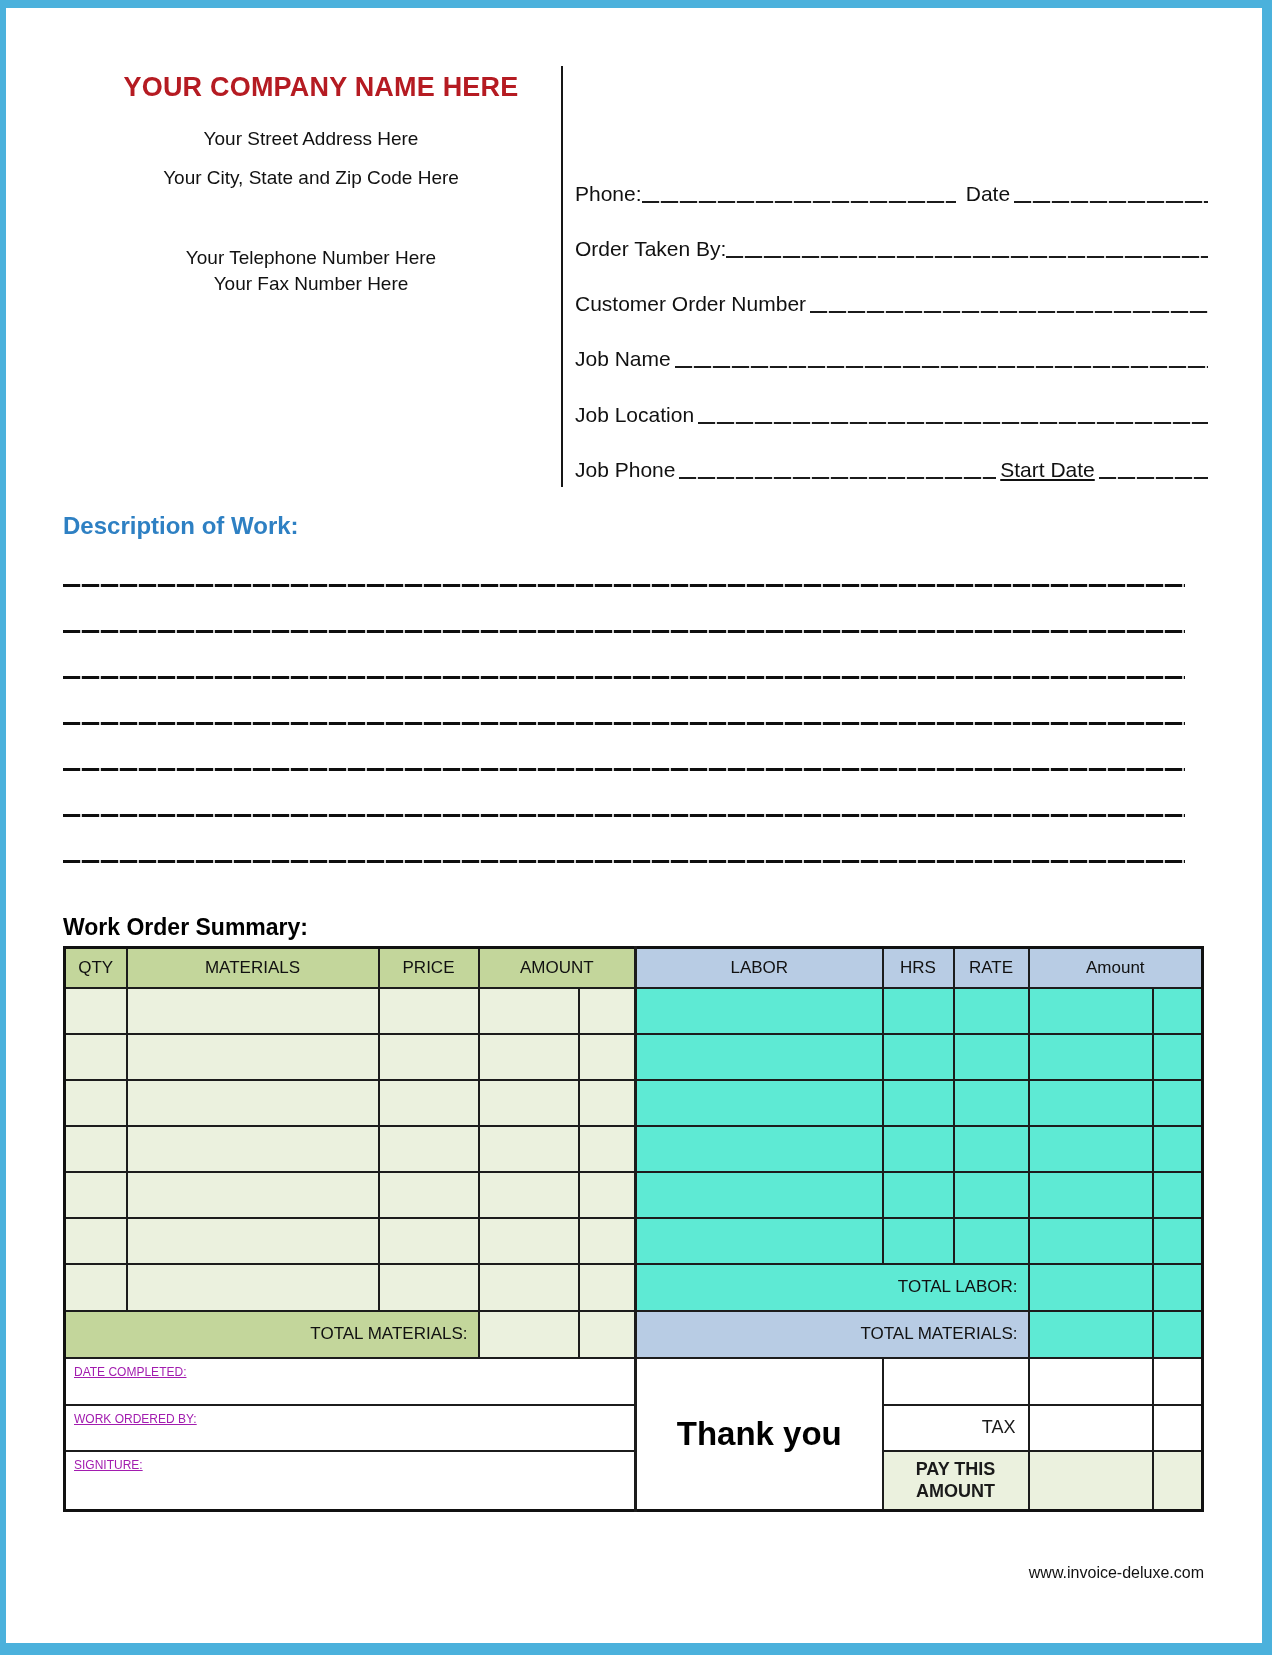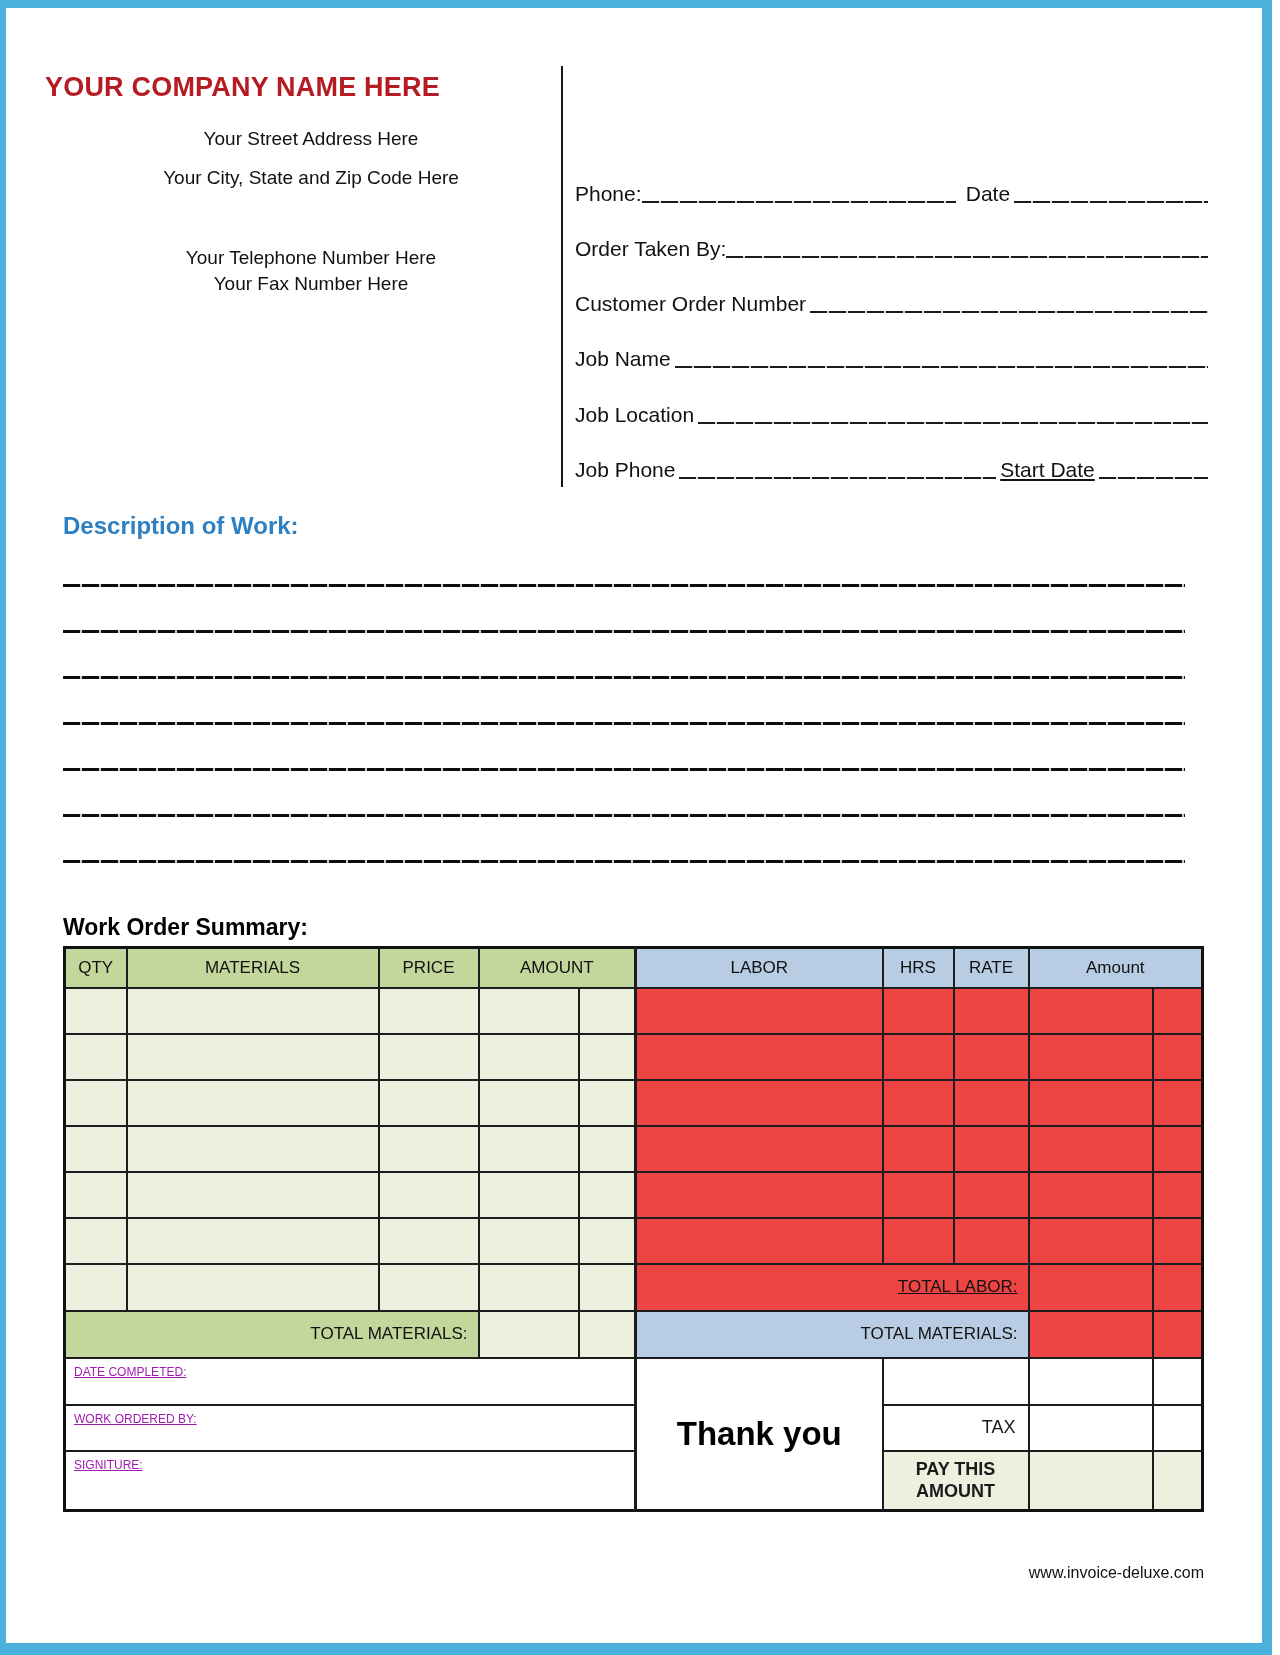--- a/index.html
+++ b/index.html
@@ -2,21 +2,21 @@
 <html><head>
 <meta charset="utf-8">
 <style>
   html,body{margin:0;padding:0;background:#ffffff;}
   #page{position:relative;width:1280px;height:1655px;background:#ffffff;
         font-family:"Liberation Sans",sans-serif;color:#1a1a1a;overflow:hidden;}
   .frame{position:absolute;left:0;top:0;width:1272px;height:1655px;box-sizing:border-box;
          border:solid #4BB1DC;border-width:8px 10px 12px 6px;pointer-events:none;}
 
   
-  .company{position:absolute;left:45px;top:72px;width:506px;}
+  .company{position:absolute;left:68px;top:72px;width:506px;text-align:center;}
   .company-name{font-size:27px;font-weight:bold;color:#B51B22;letter-spacing:.2px;}
   .addr{position:absolute;left:58px;width:506px;text-align:center;font-size:19px;color:#111;}
 
   
   .vdiv{position:absolute;left:561px;top:66px;width:2px;height:421px;background:#161616;}
 
   
   .title{position:absolute;left:575px;top:74px;width:633px;text-align:center;
          font-size:31px;font-weight:bold;color:#2E80C3;letter-spacing:.2px;}
   .frow{position:absolute;left:575px;width:633px;height:28px;display:flex;align-items:flex-end;
@@ -35,21 +35,21 @@
   
   .wos-head{position:absolute;left:63px;top:914px;font-size:23px;font-weight:bold;color:#000;}
   #wos{position:absolute;left:63px;top:946px;}
   table{border-collapse:collapse;table-layout:fixed;width:1138px;}
   td{border:2px solid #1c1c1c;padding:0 6px;font-size:17px;box-sizing:border-box;overflow:hidden;}
   table{border:3px solid #111;}
   .secl{border-left-width:3px;}
   .gh{background:#C3D69B;}   
   .gb{background:#EBF1DE;}   
   .bh{background:#B8CCE4;}   
-  .bb{background:#ef4444;text-decoration:underline;}   
+  .bb{background:#5eead4;}   
   .wt{background:#ffffff;}
   .hc{text-align:center;font-size:17px;color:#111;}
   .tot{text-align:right;font-size:17px;color:#111;padding-right:10px;}
   .blbl{vertical-align:top;font-size:12px;color:#a21caf;padding:6px 8px;text-decoration:underline;}
   .tax{text-align:right;font-size:18px;padding-right:12px;}
   .pay{text-align:center;font-size:18px;font-weight:bold;line-height:1.25;}
   .thank{text-align:center;vertical-align:middle;font-size:33px;font-weight:bold;color:#000;}
 
   
   .footer{position:absolute;right:76px;top:1564px;font-size:16px;color:#111;}

